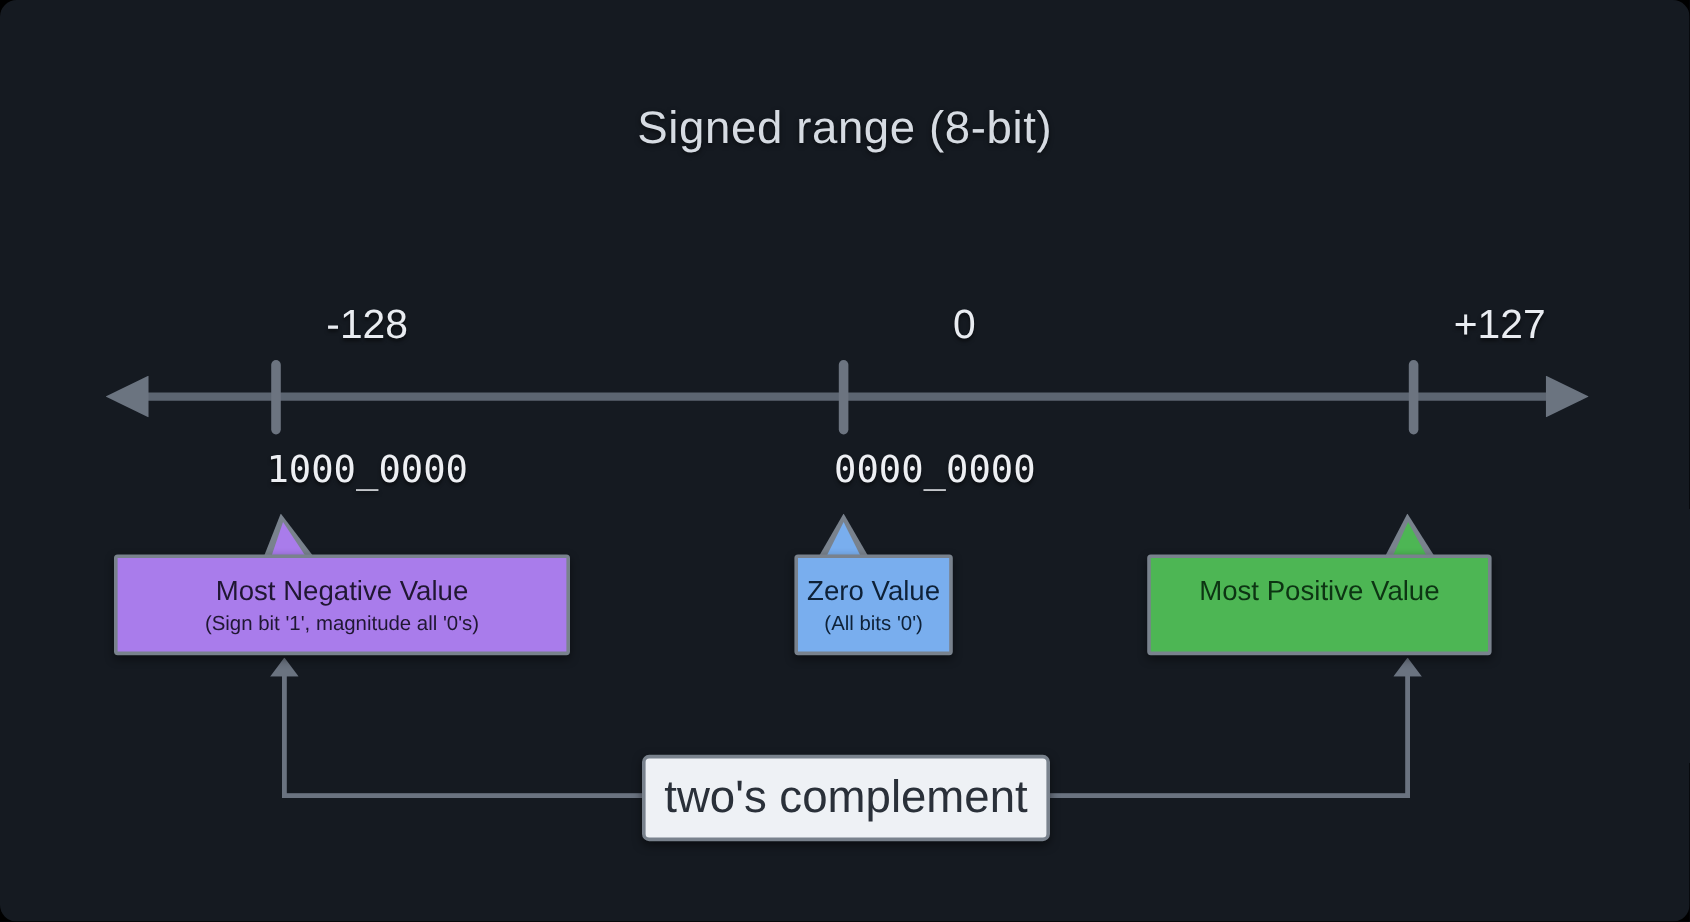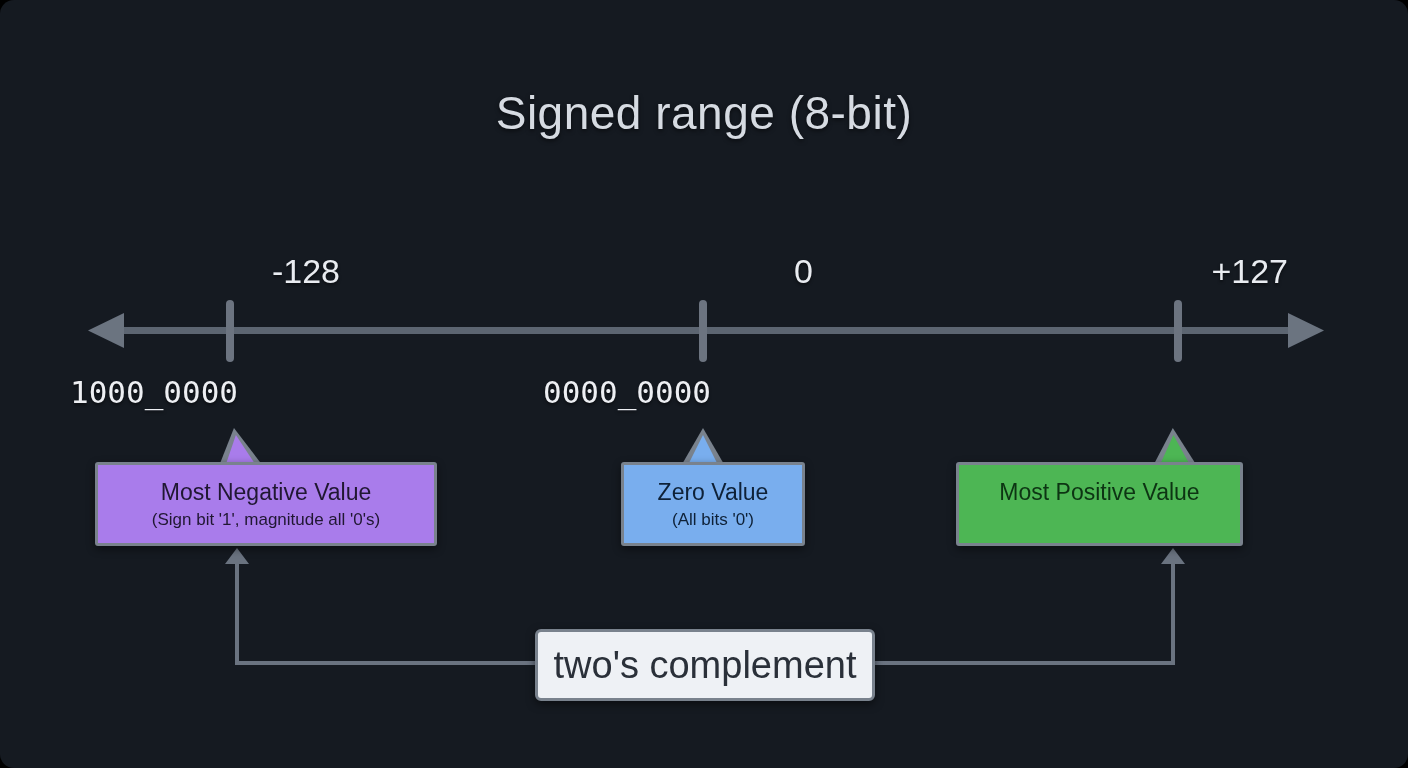--- a/index.html
+++ b/index.html
@@ -15,21 +15,21 @@
     background: #151a21;
     border-radius: 14px;
     overflow: hidden;
   }
   
   .title {
     position: absolute;
     left: 0; top: 86px;
     width: 100%;
     text-align: center;
-    font-size: 46px;
+    font-size: 38px;
     font-weight: 400;
     color: #d6dbe2;
     letter-spacing: 0.5px;
     text-shadow: 0 2px 4px rgba(0,0,0,0.55);
   }
   
   .axis-line {
     position: absolute;
     left: 96px; top: 327px;
     width: 1222px; height: 7px;
@@ -63,21 +63,21 @@
     color: #e9ecf1;
     text-shadow: 0 2px 3px rgba(0,0,0,0.5);
   }
   .value-label.v0 { left: 120px; }
   .value-label.v1 { left: 593px; }
   .value-label.v2 { left: 1068px; }
   .binary-label {
     position: absolute;
     top: 374px;
     width: 320px;
-    text-align: left;
+    text-align: right;
     font-family: "DejaVu Sans Mono", monospace;
     font-size: 31px;
     color: #edeff3;
     text-shadow: 0 2px 3px rgba(0,0,0,0.5);
   }
   .binary-label.b0 { left: 70px; }
   .binary-label.b1 { left: 543px; }
   .binary-label.b2 { left: 1018px; }
   
   .callout {
@@ -87,22 +87,22 @@
     border: 3px solid #79828d;
     border-radius: 3px;
     box-sizing: border-box;
     z-index: 2;
     box-shadow: 0 3px 8px rgba(0,0,0,0.45);
     text-align: center;
     padding-top: 13px;
   }
   .callout .line1 { font-size: 23px; line-height: 28px; }
   .callout .line2 { font-size: 17px; line-height: 28px; }
-  .callout.negative { left: 95px;  width: 342px; }
-  .callout.zero     { left: 621px; width: 184px; }
+  .callout.negative { left: 95px;  width: 380px; }
+  .callout.zero     { left: 662px; width: 132px; }
   .callout.positive { left: 956px; width: 287px; }
   .tail-outer, .tail-inner {
     position: absolute;
     z-index: 1;
   }
   .tail-outer { top: 428px; width: 44px; height: 38px; background: #79828d; }
   .tail-inner { top: 435px; width: 32px; height: 32px; }
   .tail-negative { clip-path: polygon(34% 0, 100% 100%, 0 100%); }
   .tail-zero     { clip-path: polygon(50% 0, 100% 100%, 0 100%); }
   .tail-positive { clip-path: polygon(45% 0, 100% 100%, 0 100%); }

